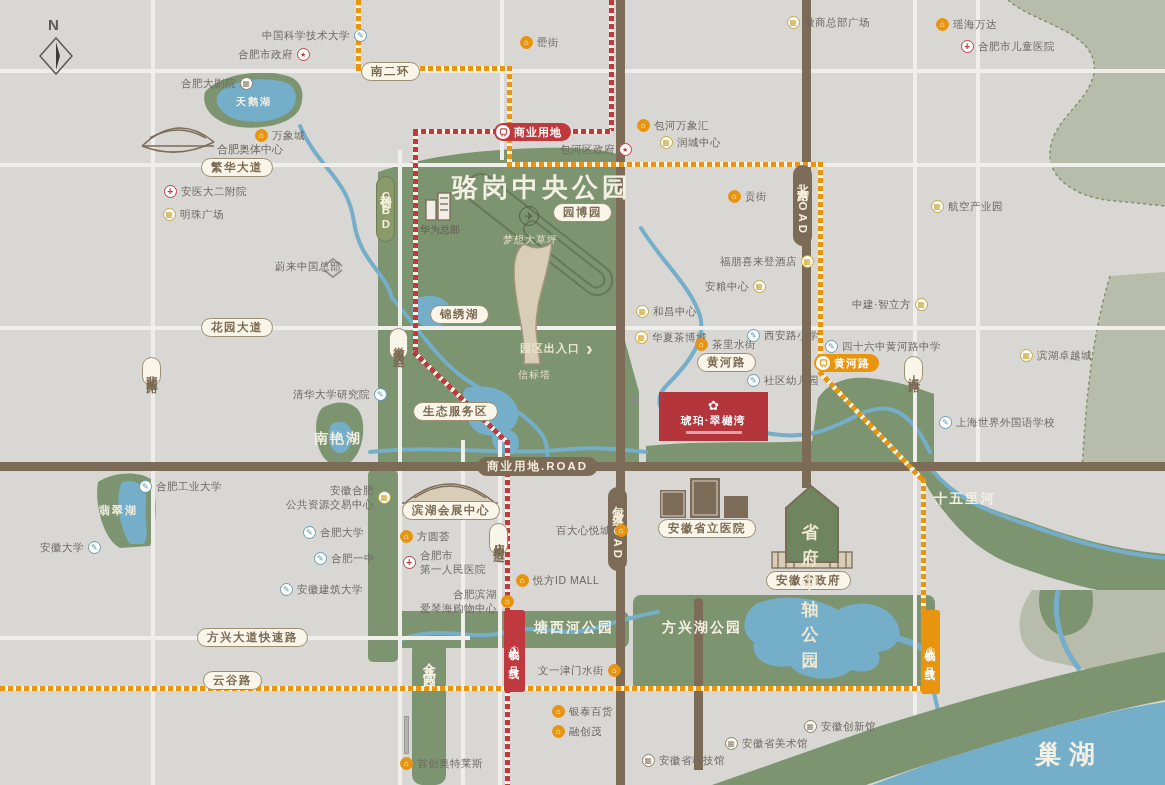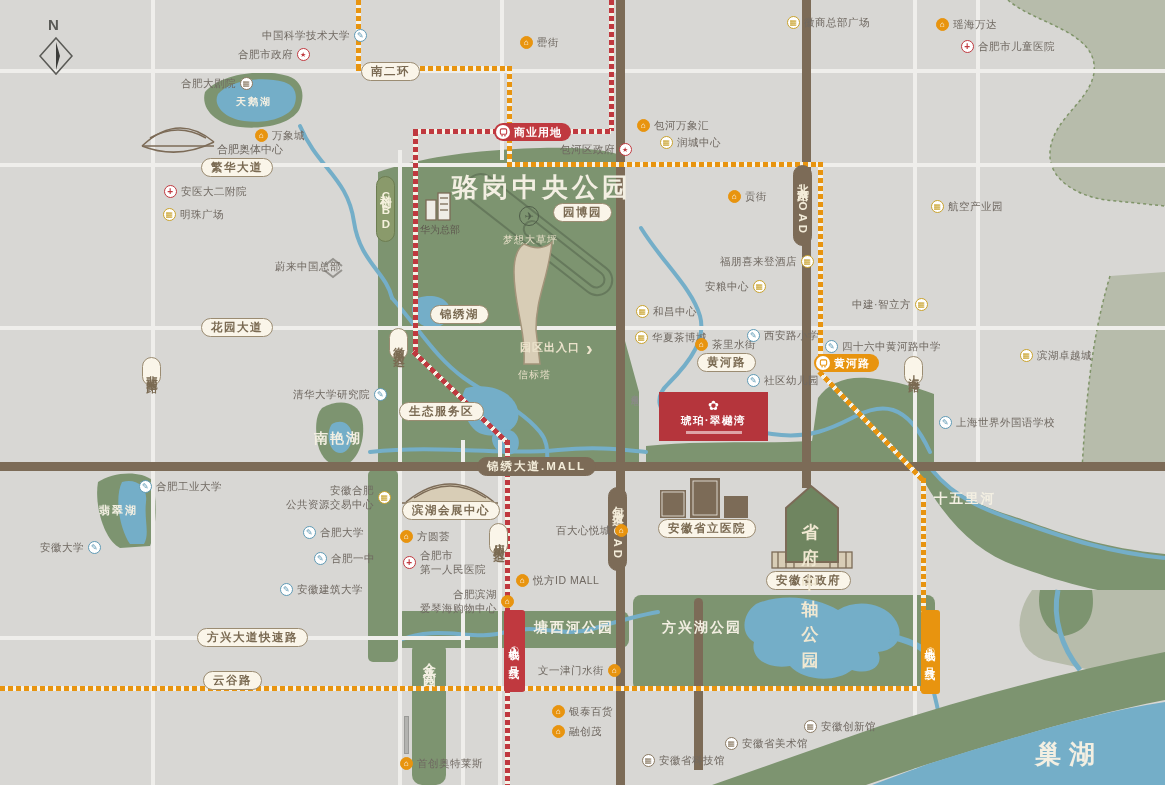--- a/index.html
+++ b/index.html
@@ -222,27 +222,27 @@
   <div class="cap" style="left:361px;top:62px">南二环</div>
   <div class="cap" style="left:201px;top:158px">繁华大道</div>
   <div class="cap" style="left:201px;top:318px">花园大道</div>
   <div class="cap capv" style="left:142px;top:357px">翡翠路</div>
   <div class="cap capv" style="left:389px;top:328px">徽州大道</div>
   <div class="cap capv" style="left:489px;top:523px">庐州大道</div>
   <div class="cap capv" style="left:904px;top:356px">上海路</div>
   <div class="cap" style="left:197px;top:628px">方兴大道快速路</div>
   <div class="cap" style="left:203px;top:671px">云谷路</div>
   <div class="cap" style="left:697px;top:353px">黄河路</div>
-  <div class="cap" style="left:399px;top:402px">生态服务区</div>
+  <div class="cap" style="left:413px;top:402px">生态服务区</div>
   <div class="cap" style="left:553px;top:203px">园博园</div>
   <div class="cap" style="left:430px;top:305px">锦绣湖</div>
   <div class="cap" style="left:402px;top:501px">滨湖会展中心</div>
   <div class="cap" style="left:658px;top:519px">安徽省立医院</div>
   <div class="cap" style="left:766px;top:571px">安徽省政府</div>
-  <div class="cap capd" style="left:477px;top:457px;letter-spacing:2px">锦绣大道.MALL</div>
+  <div class="cap capd" style="left:477px;top:457px;letter-spacing:2px">商业用地.ROAD</div>
   <div class="cap capv capd" style="left:793px;top:165px">北京路.ROAD</div>
   <div class="cap capv capd" style="left:608px;top:487px">包河大道.ROAD</div>
   <div class="cap capv capg" style="left:376px;top:176px">科创CBD</div>
 
   <div class="sta red" style="left:494px;top:123px">
     <span class="dot">
       <svg width="9" height="9" viewBox="0 0 10 10">
           <rect x="1.5" y="1" width="7" height="6" rx="1.5" fill="none" stroke="#c0393f" stroke-width="1.2"></rect>
           <circle cx="3.4" cy="8.6" r="0.9" fill="#c0393f"></circle>
           <circle cx="6.6" cy="8.6" r="0.9" fill="#c0393f"></circle>
@@ -271,21 +271,21 @@
   <div class="arealab" style="left:534px;top:619px;font-size:14px">塘西河公园</div>
   <div class="arealab" style="left:662px;top:619px;font-size:14px">方兴湖公园</div>
   <div class="arealab" style="left:934px;top:490px;font-size:13.5px">十五里河</div>
   <div class="arealab" style="left:1035px;top:737px;font-size:26px;letter-spacing:8px">巢湖</div>
   <div class="penta-label">省府中轴公园</div>
   <div class="smalllab" style="left:503px;top:233px;font-size:10px;color:#e8dfc8;letter-spacing:1px">梦想大草坪</div>
   <div class="smalllab" style="left:518px;top:368px;font-size:10px;color:#e8dfc8;letter-spacing:1px">信标塔</div>
   <div class="smalllab" style="left:628px;top:388px;font-size:8px;color:#8b8b88;writing-mode:vertical-rl;letter-spacing:1px">商业用地</div>
   <div class="smalllab" style="left:217px;top:142px;font-size:11px;color:#6f6861">合肥奥体中心</div>
   <div class="smalllab" style="left:420px;top:223px;font-size:10px;color:#5e584f">华为总部</div>
-  <div class="smalllab" style="left:520px;top:340px;display:flex;align-items:flex-start;gap:6px">
+  <div class="smalllab" style="left:520px;top:340px;display:flex;align-items:center;gap:6px">
     <span style="font-size:11px;font-weight:bold;color:#ece3cc;letter-spacing:1px">园区出入口</span>
     <span style="font-size:20px;font-weight:bold;color:#ece3cc;line-height:0.8">›</span>
   </div>
 
   <div style="position:absolute;left:519px;top:206px;width:20px;height:20px;border:1.5px solid #4f5d49;border-radius:50%;display:flex;align-items:center;justify-content:center;color:#4f5d49;font-size:11px;z-index:6">✈</div>
 
   <div class="project">
     <span class="flower">✿</span>
     <span class="pname">琥珀·翠樾湾</span>
     <span class="tag"></span>

